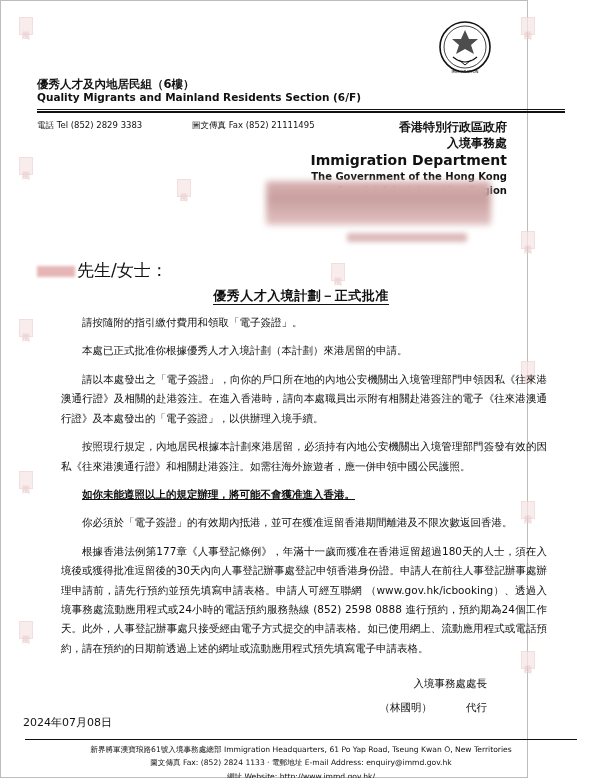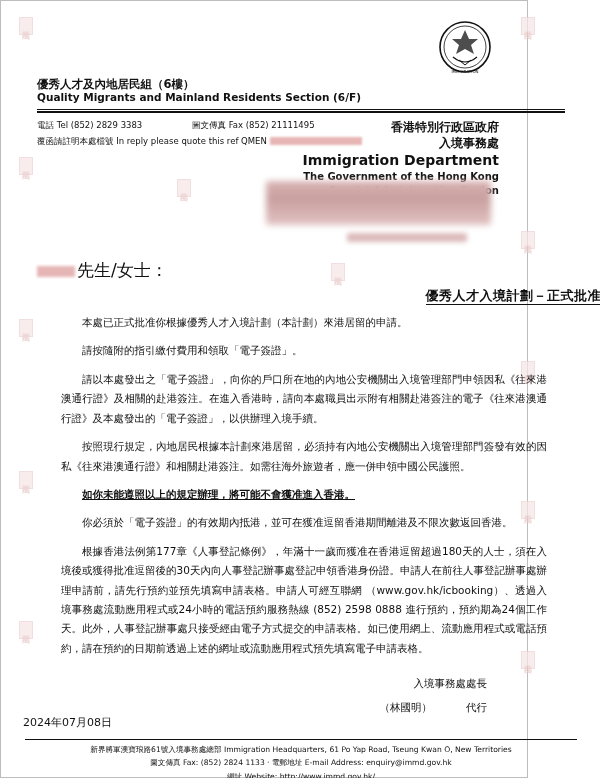--- a/index.html
+++ b/index.html
@@ -57,21 +57,21 @@
     font-size:8.5px;line-height:1.9;color:#111;
   }
   .tel-col{display:inline-block;width:155px;}
   .ref-redact{
     display:inline-block;width:92px;height:8px;background:#e8b5b5;
     vertical-align:-1px;margin-left:3px;
     filter:blur(1.2px);
   }
   
   .hdr-right{
-    position:absolute;right:28px;top:118px;width:240px;text-align:right;
+    position:absolute;right:20px;top:118px;width:240px;text-align:right;
     line-height:1.35;
   }
   .hdr-right .cn1{font-size:12px;font-weight:bold;}
   .hdr-right .cn2{font-size:12px;font-weight:bold;}
   .hdr-right .en1{font-size:14px;font-weight:bold;}
   .hdr-right .en2{font-size:10px;font-weight:bold;}
   .hdr-right .en3{font-size:10px;font-weight:bold;}
   
   .redact-block{
     position:absolute;right:36px;top:180px;width:225px;height:44px;
@@ -86,21 +86,21 @@
   
   .salutation{
     position:absolute;left:36px;top:258px;font-size:17px;
   }
   .salutation .name-redact{
     display:inline-block;width:38px;height:11px;background:#e6b6b6;
     filter:blur(1.8px);vertical-align:-1px;margin-right:2px;
   }
   
   .title{
-    position:absolute;left:0;top:286px;width:600px;text-align:right;
+    position:absolute;left:0;top:286px;width:600px;text-align:center;
     font-size:13px;font-weight:bold;letter-spacing:.5px;
   }
   .title span{border-bottom:1px solid #111;padding-bottom:1px;}
   
   .body{
     position:absolute;left:60px;top:312px;width:486px;
     font-size:10.5px;line-height:1.85;text-align:justify;
   }
   .body p{margin:0 0 9px 0;text-indent:2em;}
   .warn{
@@ -160,45 +160,42 @@
     <div class="en">Quality Migrants and Mainland Residents Section (6/F)</div>
   </div>
 
   <div class="rule"></div>
   <div class="rule2"></div>
 
   <div class="contact">
     <div class="row">
       <span class="tel-col">電話 Tel (852) 2829 3383</span><span>圖文傳真 Fax (852) 21111495</span>
     </div>
-    <div class="row">
-      <span>覆函請註明本處檔號 In reply please quote this ref QMEN</span><span class="ref-redact"></span>
-    </div>
   </div>
 
   <div class="hdr-right">
     <div class="cn1">香港特別行政區政府</div>
     <div class="cn2">入境事務處</div>
     <div class="en1">Immigration Department</div>
     <div class="en2">The Government of the Hong Kong</div>
     <div class="en3">Special Administrative Region</div>
   </div>
 
   <div class="redact-block"></div>
   <div class="redact-line"></div>
 
   <div class="salutation">
     <span class="name-redact"></span><span>先生/女士：</span>
   </div>
 
   <div class="title"><span>優秀人才入境計劃－正式批准</span></div>
 
   <div class="body">
+    <p>請按隨附的指引繳付費用和領取「電子簽證」。</p>
     <p>本處已正式批准你根據優秀人才入境計劃（本計劃）來港居留的申請。</p>
-    <p>請按隨附的指引繳付費用和領取「電子簽證」。</p>
     <p>請以本處發出之「電子簽證」，向你的戶口所在地的內地公安機關出入境管理部門申領因私《往來港澳通行證》及相關的赴港簽注。在進入香港時，請向本處職員出示附有相關赴港簽注的電子《往來港澳通行證》及本處發出的「電子簽證」，以供辦理入境手續。</p>
     <p>按照現行規定，內地居民根據本計劃來港居留，必須持有內地公安機關出入境管理部門簽發有效的因私《往來港澳通行證》和相關赴港簽注。如需往海外旅遊者，應一併申領中國公民護照。</p>
     <p class="warn">如你未能遵照以上的規定辦理，將可能不會獲准進入香港。</p>
     <p>你必須於「電子簽證」的有效期內抵港，並可在獲准逗留香港期間離港及不限次數返回香港。</p>
     <p>根據香港法例第177章《人事登記條例》，年滿十一歲而獲准在香港逗留超過180天的人士，須在入境後或獲得批准逗留後的30天內向人事登記辦事處登記申領香港身份證。申請人在前往人事登記辦事處辦理申請前，請先行預約並預先填寫申請表格。申請人可經互聯網 （www.gov.hk/icbooking）、透過入境事務處流動應用程式或24小時的電話預約服務熱線 (852) 2598 0888 進行預約，預約期為24個工作天。此外，人事登記辦事處只接受經由電子方式提交的申請表格。如已使用網上、流動應用程式或電話預約，請在預約的日期前透過上述的網址或流動應用程式預先填寫電子申請表格。</p>
   </div>
 
   <div class="sign-line">入境事務處處長</div>
   <div class="sign-name">
     <span>（林國明）</span><span class="gap"></span><span>代行</span>

